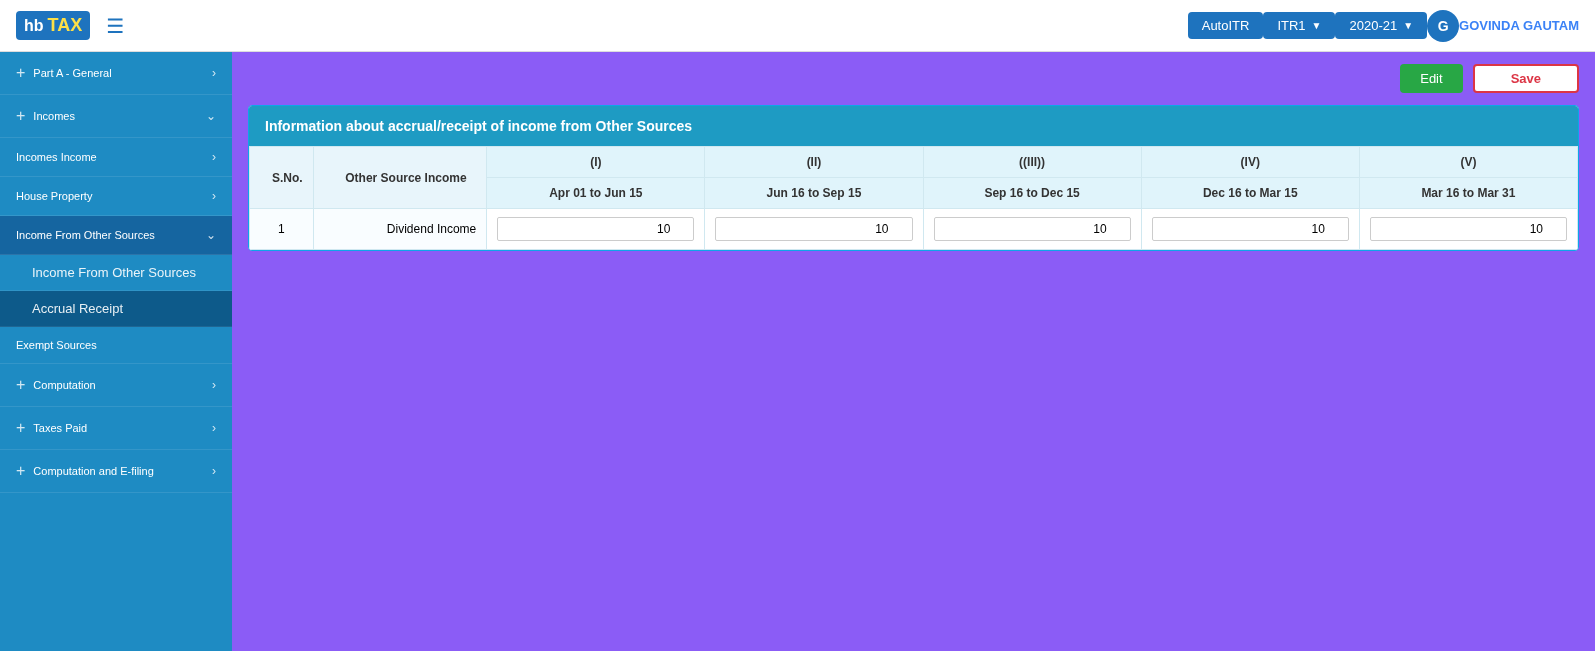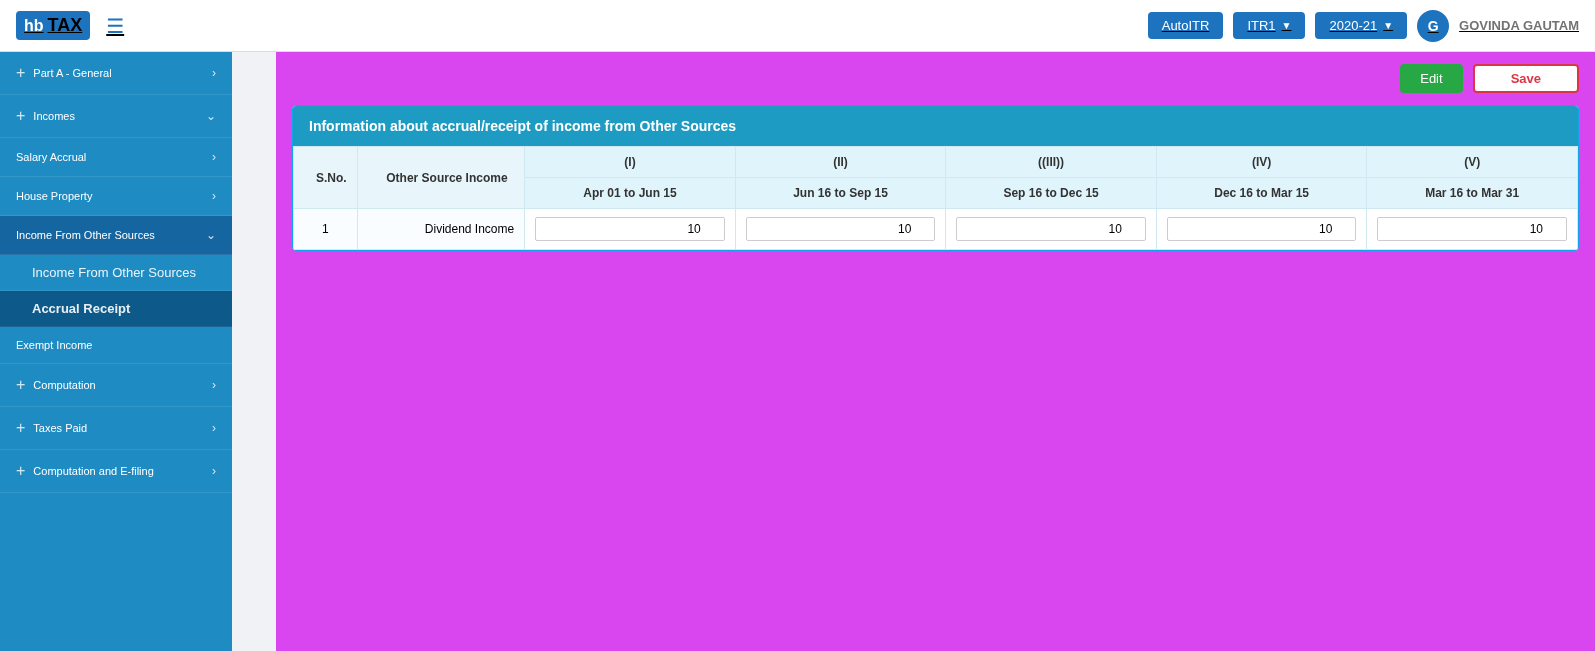--- a/index.html
+++ b/index.html
@@ -9,36 +9,35 @@
     .header {
       background: #fff;
       height: 52px;
       display: flex;
       align-items: center;
       justify-content: space-between;
       padding: 0 16px;
       border-bottom: 1px solid #ddd;
       position: relative;
       z-index: 10;
-      text-decoration: underline;
     }
     .header-left { display: flex; align-items: center; gap: 16px; }
     .logo-box {
       background: #1e73be;
       color: #fff;
       font-weight: bold;
       font-size: 18px;
       padding: 4px 8px;
       border-radius: 4px;
       display: flex; align-items: center; gap: 4px;
     }
     .logo-box .hb { font-size: 16px; }
-    .logo-box .tax { color: #000000; font-size: 18px; }
+    .logo-box .tax { color: #fde047; font-size: 18px; }
     .hamburger { font-size: 20px; color: #1e73be; cursor: pointer; }
-    .header-right { display: flex; align-items: center; gap: 10px; }
+    .header-right { display: flex; align-items: center; gap: 0; }
     .btn-autoitr {
       background: #1e73be;
       color: #fff;
       border: none;
       padding: 6px 14px;
       border-radius: 4px;
       cursor: pointer;
       font-size: 13px;
     }
     .btn-dropdown {
@@ -53,21 +52,21 @@
     }
     .btn-dropdown .arrow { font-size: 10px; }
     .user-avatar {
       background: #1e73be;
       color: #fff;
       border-radius: 50%;
       width: 32px; height: 32px;
       display: flex; align-items: center; justify-content: center;
       font-weight: bold; font-size: 14px;
     }
-    .user-name { color: #737373; font-weight: bold; font-size: 13px; }
+    .user-name { color: #3b82f6; font-weight: bold; font-size: 13px; }
 
     
     .layout { display: flex; flex: 1; overflow: hidden; }
 
     
     .sidebar {
       width: 232px;
       background: #1e8bc3;
       color: #fff;
       overflow-y: auto;
@@ -86,29 +85,28 @@
     .sidebar-item .plus { font-size: 16px; color: rgba(255,255,255,0.8); }
     .sidebar-item .arrow { font-size: 12px; color: rgba(255,255,255,0.8); }
     .sidebar-item .label { font-size: 11px; color: #fff; font-weight: 500; }
     .sidebar-sub-item {
       padding: 10px 16px 10px 32px;
       cursor: pointer;
       color: rgba(255,255,255,0.9);
       font-size: 13px;
       border-bottom: 1px solid rgba(255,255,255,0.08);
     }
-    .sidebar-sub-item.active { background: #0d5a8a; font-weight: bold; }
+    .sidebar-sub-item.active { background: #0d5a8a; font-weight: normal; }
 
     
     .main {
       flex: 1;
       overflow-y: auto;
-      background: #d946ef;
+      background: #8b5cf6;
       padding: 12px 16px;
-      margin-left: 44px;
     }
     .toolbar {
       display: flex;
       justify-content: flex-end;
       gap: 10px;
       margin-bottom: 12px;
     }
     .btn-edit {
       background: #28a745;
       color: #fff;
@@ -219,21 +217,21 @@
     <div class="sidebar-item">
       <div class="left">
         <span class="plus">+</span>
         <span class="label">Incomes</span>
       </div>
       <span class="arrow">⌄</span>
     </div>
 
     <div class="sidebar-item">
       <div class="left">
-        <span class="label">Salary Accrual</span>
+        <span class="label">Incomes Income</span>
       </div>
       <span class="arrow">›</span>
     </div>
 
     <div class="sidebar-item">
       <div class="left">
         <span class="label">House Property</span>
       </div>
       <span class="arrow">›</span>
     </div>
@@ -243,21 +241,21 @@
         <span class="label">Income From Other Sources</span>
       </div>
       <span class="arrow">⌄</span>
     </div>
 
     <div class="sidebar-sub-item">Income From Other Sources</div>
     <div class="sidebar-sub-item active">Accrual Receipt</div>
 
     <div class="sidebar-item">
       <div class="left">
-        <span class="label">Exempt Income</span>
+        <span class="label">Exempt Sources</span>
       </div>
     </div>
 
     <div class="sidebar-item">
       <div class="left">
         <span class="plus">+</span>
         <span class="label">Computation</span>
       </div>
       <span class="arrow">›</span>
     </div>

